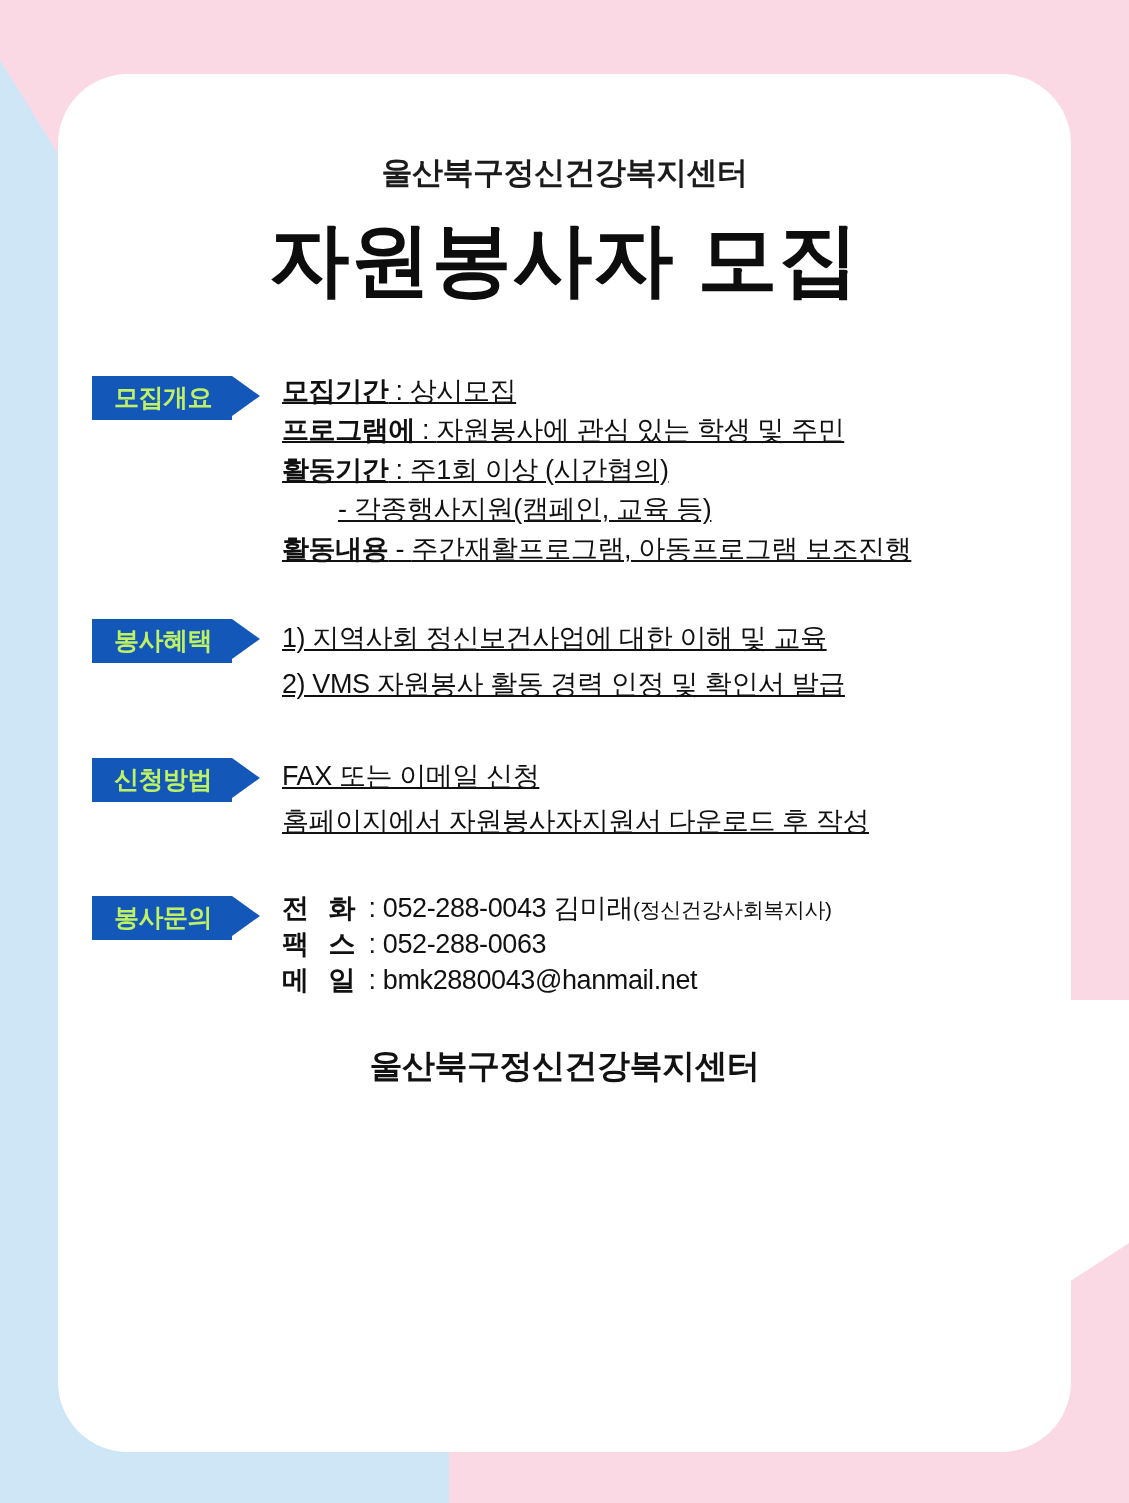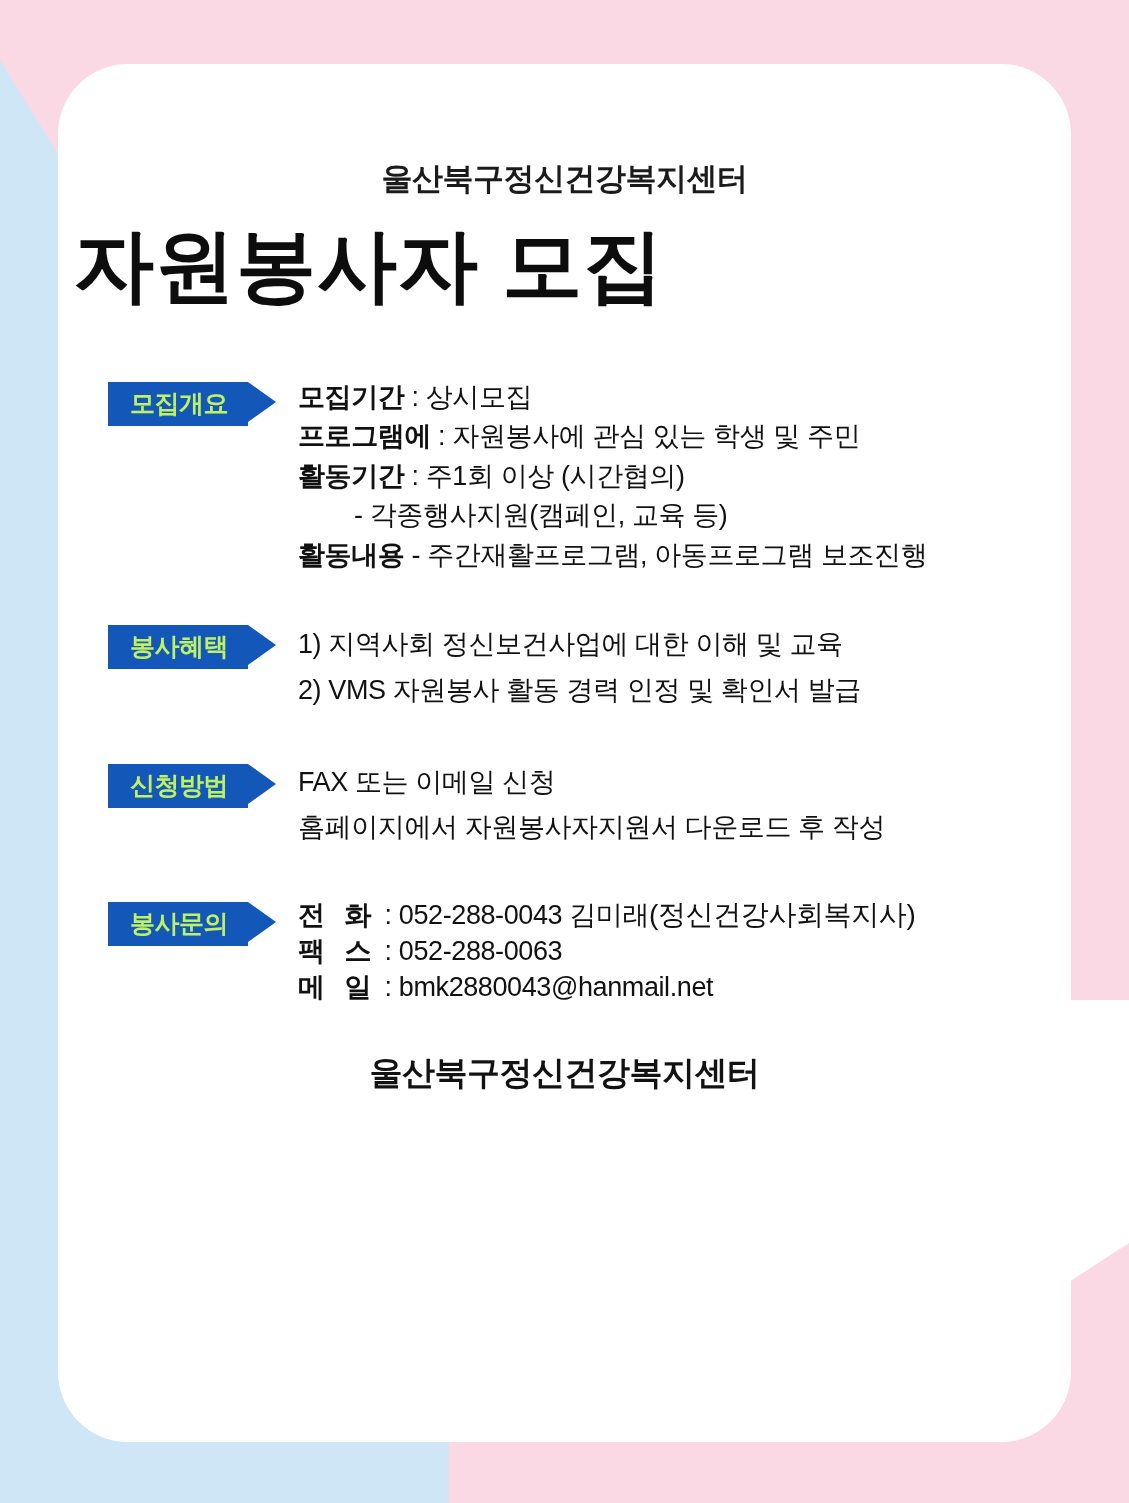--- a/index.html
+++ b/index.html
@@ -64,40 +64,41 @@
     right: 0; bottom: 0;
     width: 400px; height: 260px;
     background: #fbd9e4;
     clip-path: polygon(100% 0, 100% 100%, 0 100%);
   }
 
   
   .card {
     position: absolute;
     left: 58px;
-    top: 64px;
+    top: 74px;
     width: 1013px;
     height: 1378px;
     background: #ffffff;
     border-radius: 70px;
     box-sizing: border-box;
-    padding: 16px;
+    padding: 0;
     z-index: 5;
   }
 
   
   .org-top {
     text-align: center;
     margin-top: 78px;
     font-size: 31px;
     font-weight: bold;
     color: #1b1b1b;
     letter-spacing: -0.5px;
   }
   .main-title {
+    text-align: center;
     margin-top: 24px;
     font-size: 80px;
     font-weight: bold;
     color: #0d0d0d;
     letter-spacing: 1px;
     line-height: 1.05;
   }
 
   
   .sections {
@@ -143,20 +144,21 @@
   .body-col {
     flex: 1 1 auto;
     padding-left: 10px;
   }
   .line {
     font-size: 27px;
     color: #111111;
     line-height: 1.46;
     letter-spacing: -0.4px;
     white-space: nowrap;
+    text-decoration: underline;
   }
   .line b {
     font-weight: bold;
   }
   .line.indent {
     padding-left: 56px;
   }
 
   
   .section.benefits .line { line-height: 1.72; }
@@ -169,21 +171,21 @@
     color: #111111;
     line-height: 1.34;
     letter-spacing: -0.4px;
     white-space: nowrap;
   }
   .contact-line b {
     font-weight: bold;
     letter-spacing: 6px;
   }
   .small-paren {
-    font-size: 28px;
+    font-size: 21px;
   }
 
   
   .footer-org {
     text-align: center;
     margin-top: 34px;
     font-size: 33px;
     font-weight: bold;
     color: #121212;
     letter-spacing: -0.5px;

